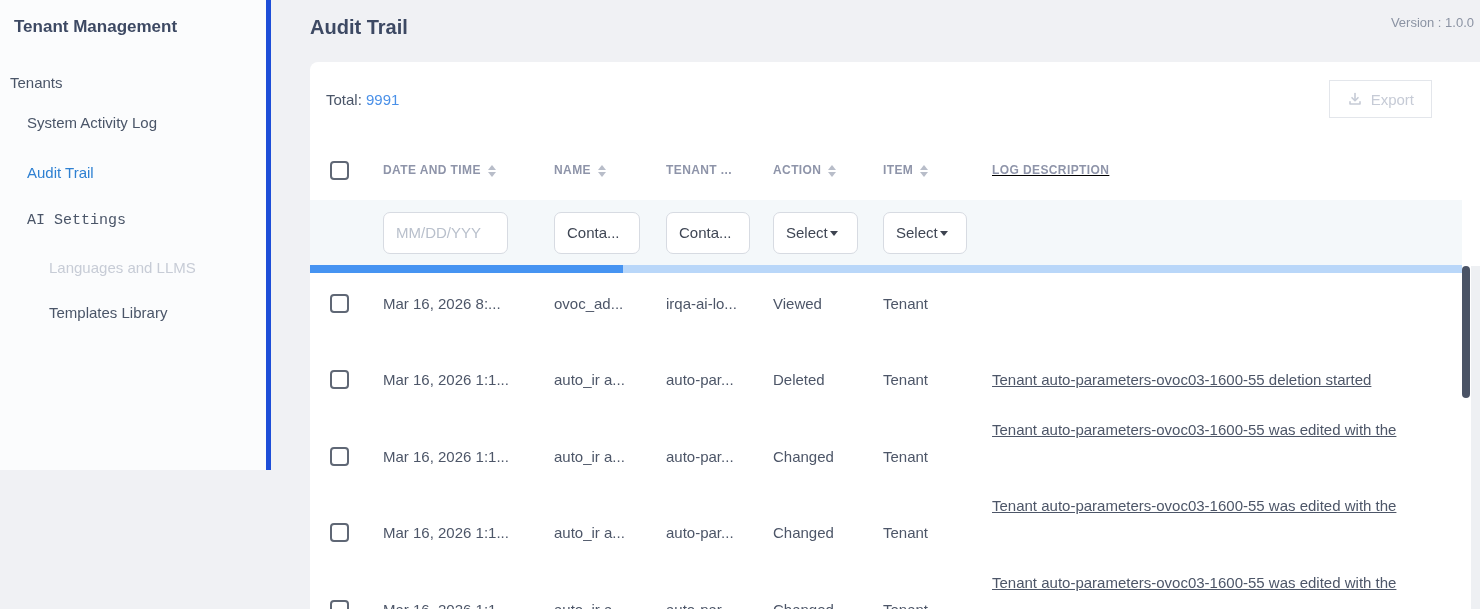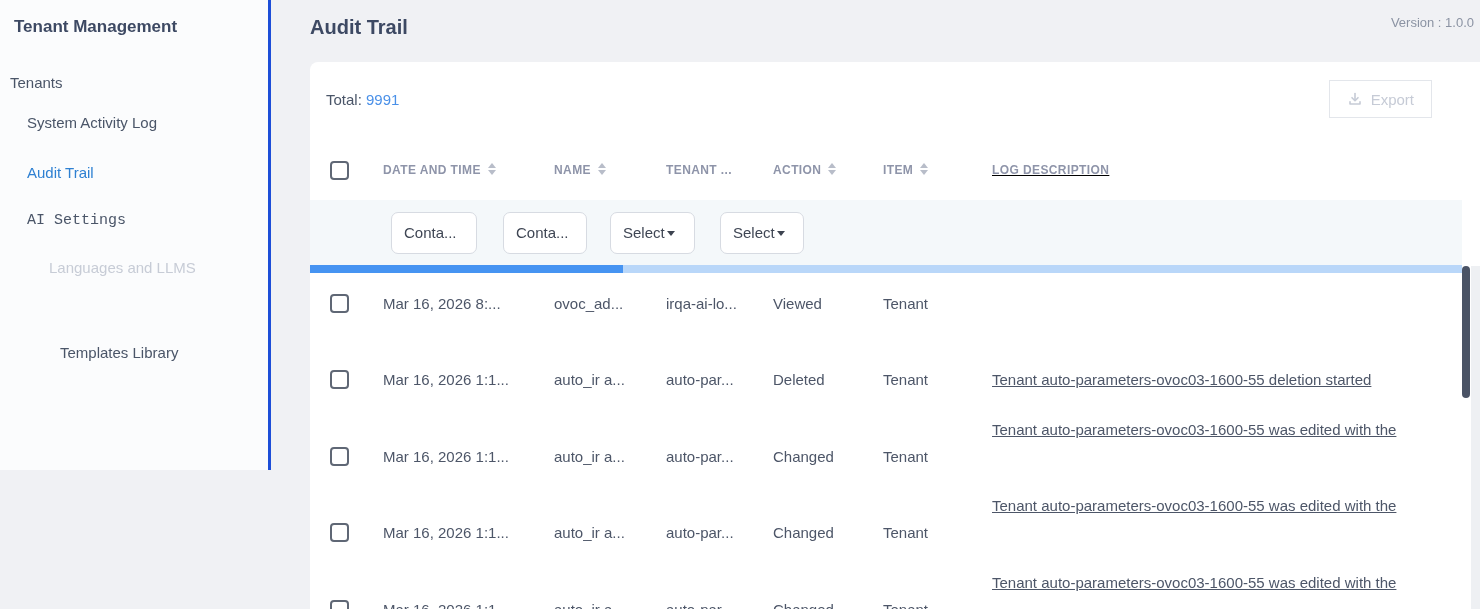--- a/index.html
+++ b/index.html
@@ -3,21 +3,21 @@
 <meta charset="utf-8">
 <style>
   html,body{margin:0;padding:0;}
   body{
     width:1480px;height:609px;overflow:hidden;position:relative;
     background:#f0f1f4;font-family:"Liberation Sans",sans-serif;
     -webkit-font-smoothing:antialiased;
   }
   
   .sidebar{position:absolute;left:0;top:0;width:271px;height:470px;
-    background:#fbfcfd;border-right:3px solid #1d4ed8;box-sizing:border-box;}
+    background:#fbfcfd;border-right:5px solid #1d4ed8;box-sizing:border-box;}
   .sidebar-title{position:absolute;left:14px;top:17px;font-size:17px;font-weight:bold;color:#3d4963;}
   .side-item{position:absolute;font-size:15px;color:#4a5568;line-height:22px;cursor:pointer;white-space:nowrap;text-align:right;}
   .side-item.active{color:#2e80d2;}
   .side-item.disabled{color:#c7ccd6;cursor:default;}
   
   .main{position:absolute;left:272px;top:0;right:0;height:609px;}
   .page-title{position:absolute;left:38px;top:16px;font-size:20px;font-weight:bold;color:#3d4963;}
   .version{position:absolute;right:6px;top:15px;font-size:13px;color:#8b93a3;}
   .card{position:absolute;left:38px;top:62px;right:0;height:600px;background:#fff;border-radius:8px 0 0 0;}
   .total{position:absolute;left:16px;top:29px;font-size:15px;color:#4a5568;}
@@ -35,21 +35,21 @@
   .c-check{width:53px;flex:none;}
   .c-date{width:163px;flex:none;}
   .c-name{width:112px;flex:none;padding-left:8px;}
   .c-tenant{width:107px;flex:none;}
   .c-action{width:110px;flex:none;}
   .c-item{width:109px;flex:none;}
   .c-description{flex:1;overflow:hidden;white-space:nowrap;min-width:0;text-decoration:underline;}
   .raised{transform:translateY(-27px);}
   .checkbox{width:19px;height:19px;border:2px solid #5f6775;border-radius:4px;background:#fff;box-sizing:border-box;cursor:pointer;}
   .hdr-cell{font-size:12px;font-weight:bold;color:#8e94a9;letter-spacing:.4px;
-    display:flex;align-items:flex-start;gap:7px;white-space:nowrap;cursor:pointer;}
+    display:flex;align-items:flex-end;gap:7px;white-space:nowrap;cursor:pointer;}
   .sort{display:flex;flex-direction:column;gap:2px;}
   .sort .up{width:0;height:0;border-left:4px solid transparent;border-right:4px solid transparent;border-bottom:5px solid #b8bdc9;}
   .sort .down{width:0;height:0;border-left:4px solid transparent;border-right:4px solid transparent;border-top:5px solid #b8bdc9;}
   .fbox{height:42px;border:1px solid #d7dbe2;border-radius:7px;background:#fff;
     display:flex;align-items:center;padding:0 12px;font-size:15px;color:#3f4654;
     box-sizing:border-box;cursor:text;white-space:nowrap;}
   .fbox.ph{color:#b9c0cc;}
   .fbox.sel{cursor:pointer;}
   .caret{margin-left:2px;margin-top:2px;width:0;height:0;border-left:4px solid transparent;border-right:4px solid transparent;border-top:5px solid #3d4350;}
   
@@ -62,21 +62,21 @@
 <body>
 
 <div class="sidebar">
   <div class="sidebar-title">Tenant Management</div>
   <div id="side-items">
       <div class="side-item " style="left: 10px; top: 72px;">Tenants</div>
       <div class="side-item " style="left: 27px; top: 112px;">System Activity Log</div>
       <div class="side-item active" style="left: 27px; top: 162px;">Audit Trail</div>
       <div class="side-item " style="left: 27px; top: 210px; font-family: Liberation Mono, monospace;">AI Settings</div>
       <div class="side-item disabled" style="left: 49px; top: 257px;">Languages and LLMS</div>
-      <div class="side-item " style="left: 60px; top: 302px; margin-top: 40px;">Templates Library</div>
+      <div class="side-item " style="left: 49px; top: 302px;">Templates Library</div>
     </div>
 </div>
 
 <div class="main">
   <div class="page-title">Audit Trail</div>
   <div class="version">Version : 1.0.0</div>
 
   <div class="card">
     <div class="total">
       <span>Total:</span>
@@ -142,20 +142,25 @@
           </div>
           <div class="c-description">
             <div class="hdr-cell">
               <span>LOG DESCRIPTION</span>
             </div>
           </div>
         </div>
       <div class="filter-row">
         <div class="c-check"></div>
 
+      <div class="c-date">
+            <div class="fbox ph" style="width: 125px;">
+              <span>MM/DD/YYY</span>
+            </div>
+          </div>
           <div class="c-name">
             <div class="fbox" style="width: 86px;">
               <span>Conta...</span>
             </div>
           </div>
           <div class="c-tenant">
             <div class="fbox" style="width: 84px;">
               <span>Conta...</span>
             </div>
           </div>

